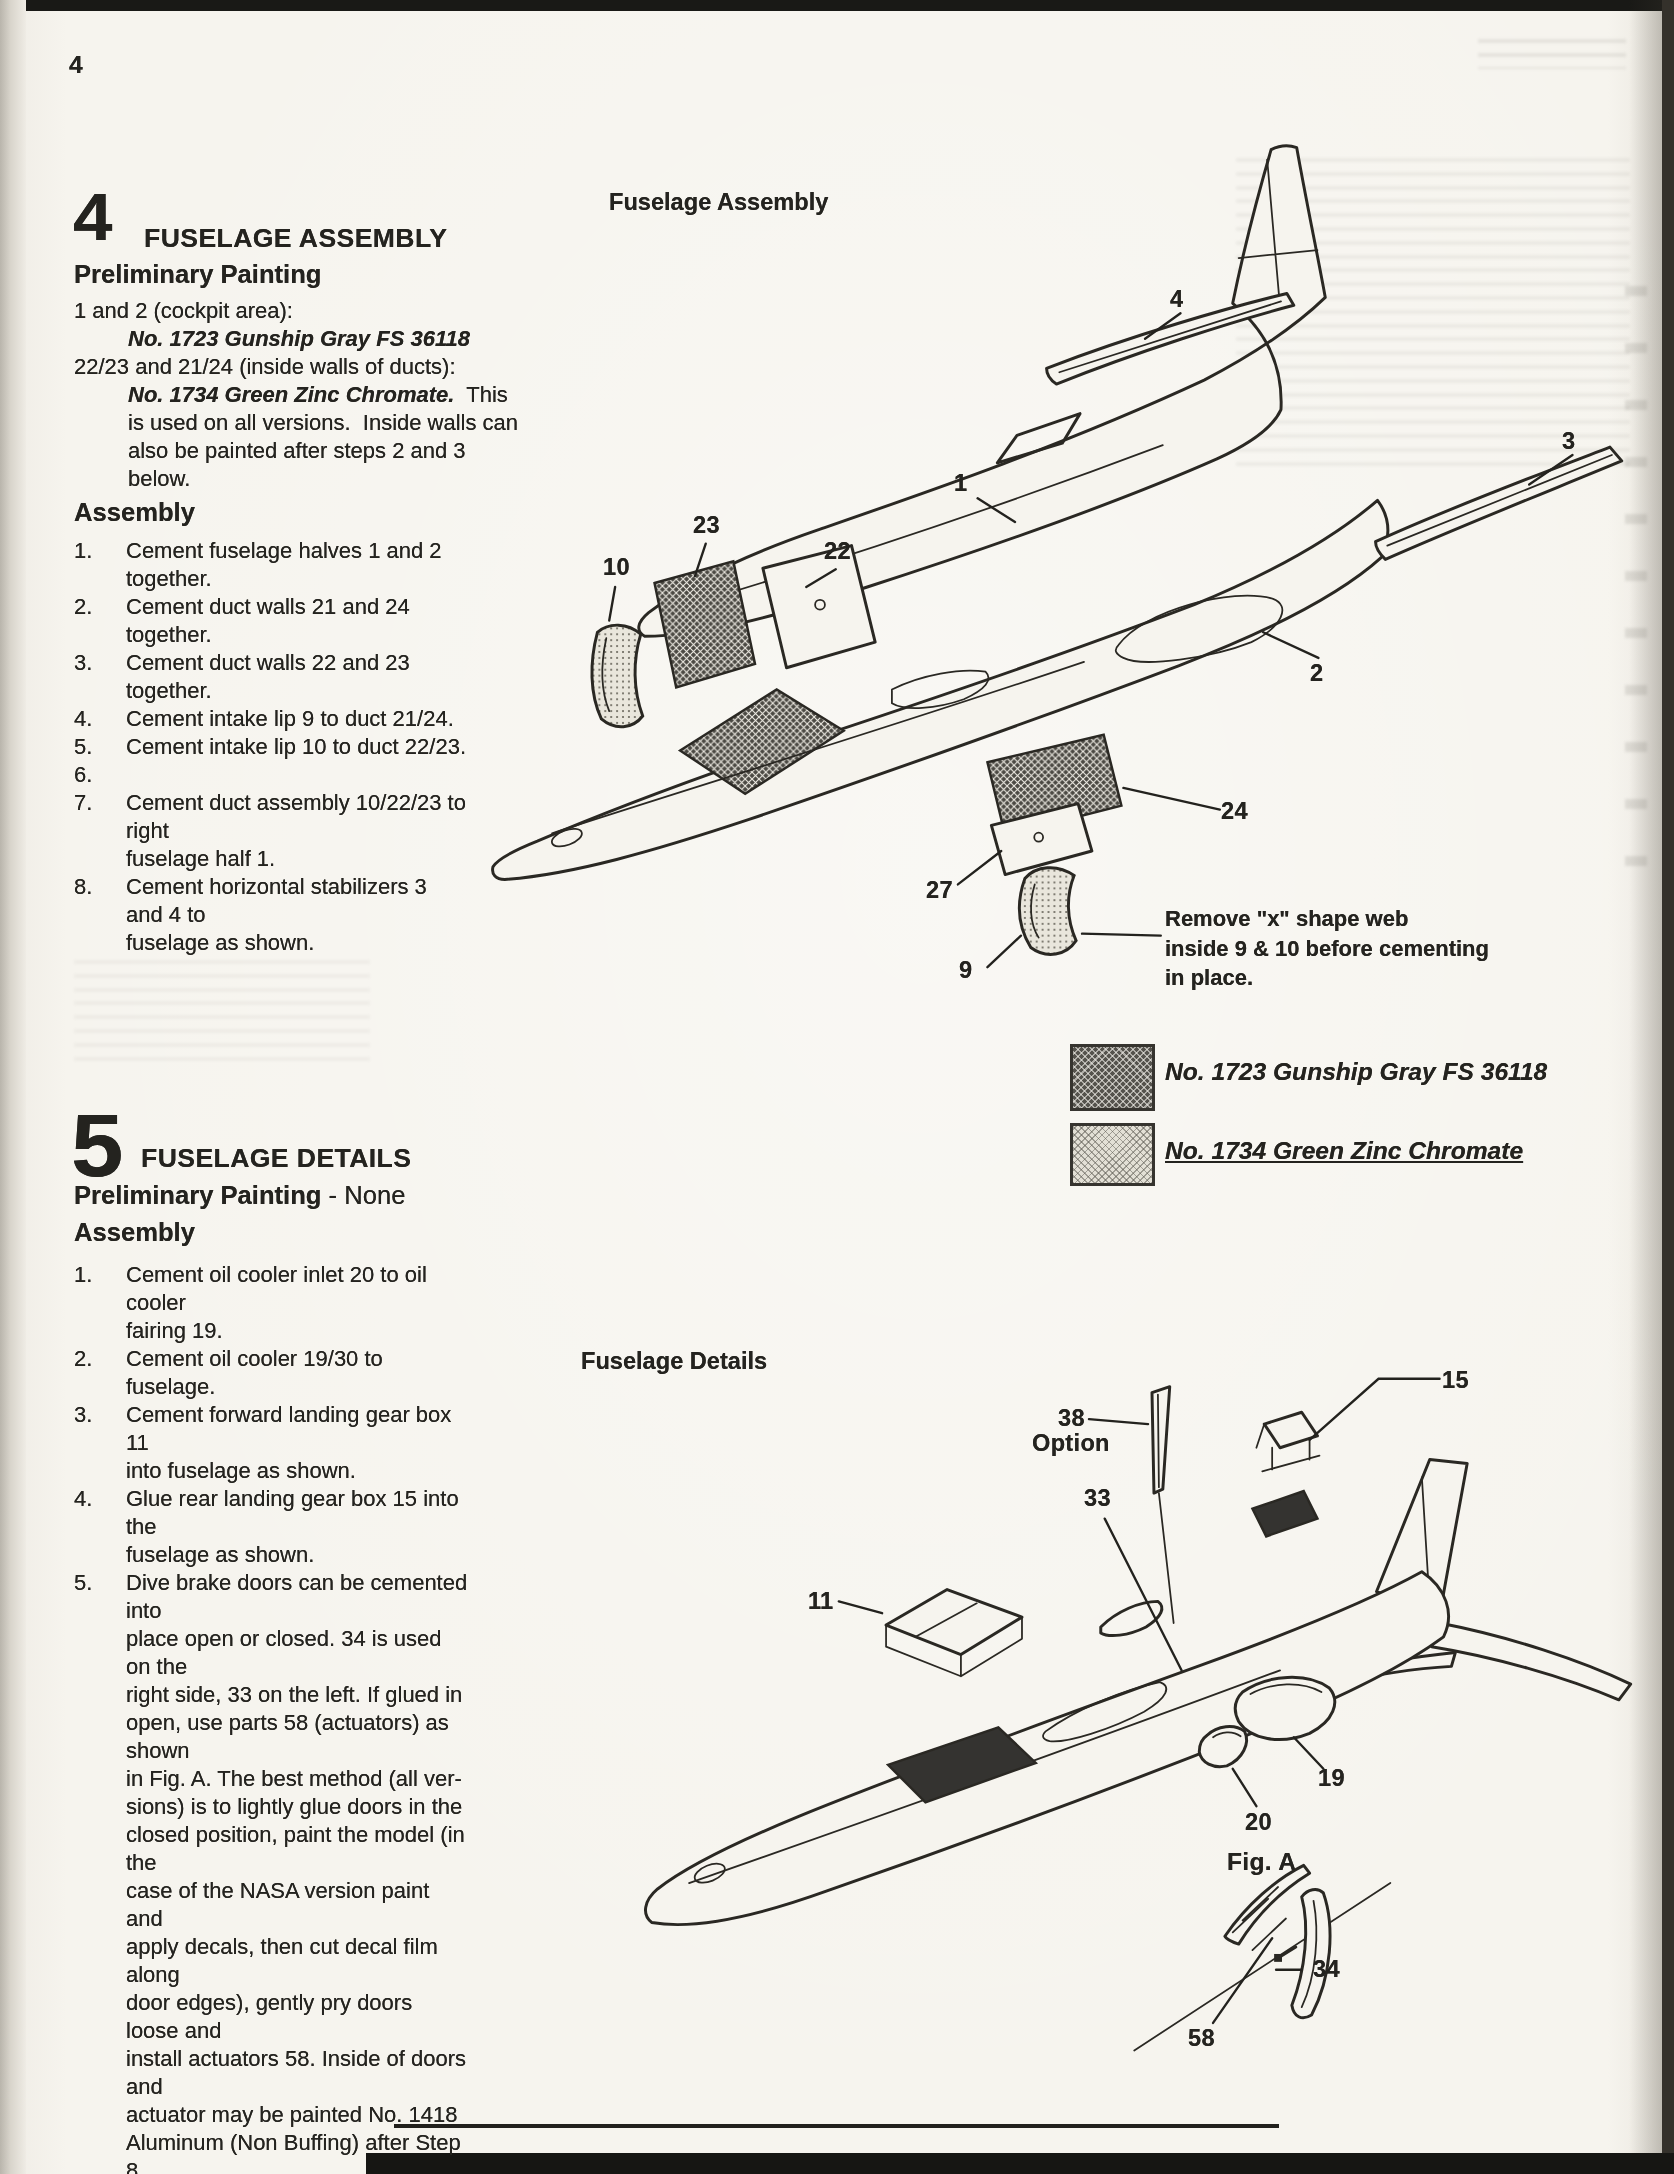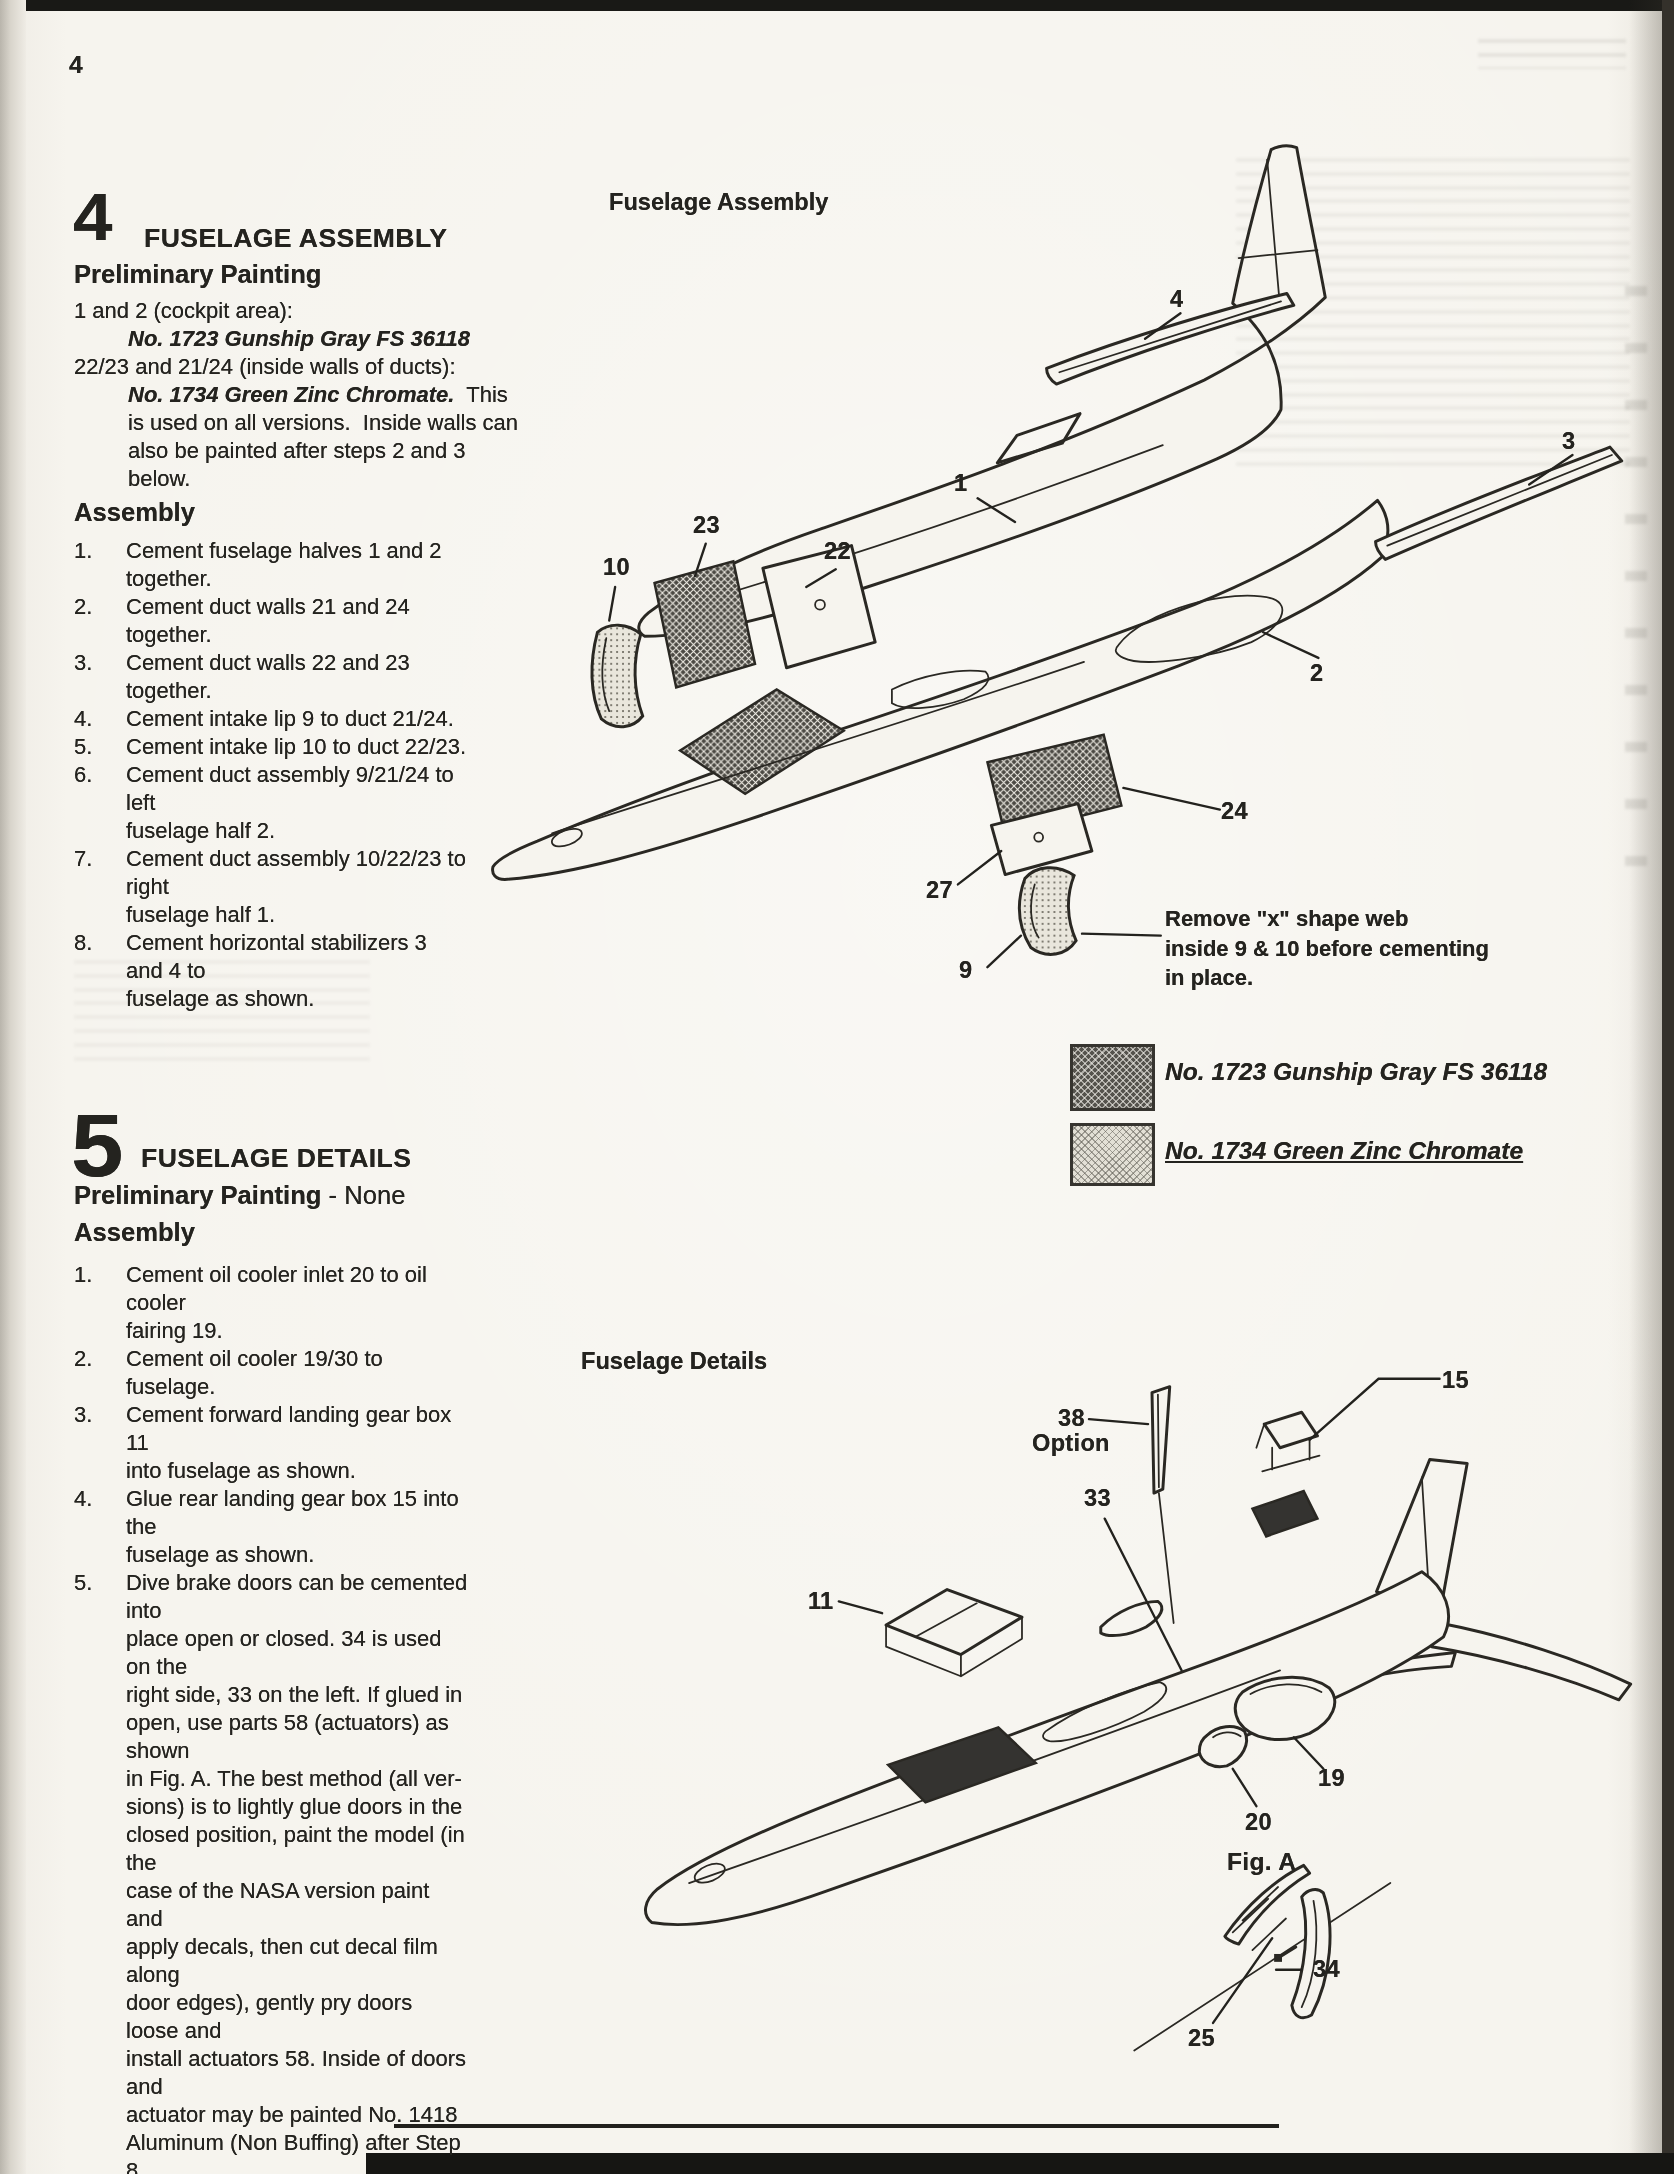--- a/index.html
+++ b/index.html
@@ -137,22 +137,20 @@
     <div class="item">
         <div class="num">4.</div>
         <div class="txt">Cement intake lip 9 to duct 21/24.</div>
       </div>
     <div class="item">
         <div class="num">5.</div>
         <div class="txt">Cement intake lip 10 to duct 22/23.</div>
       </div>
     <div class="item">
         <div class="num">6.</div>
-        <div class="txt">Cement duct assembly 9/21/24 to left
-fuselage half 2.</div>
       </div>
     <div class="item">
         <div class="num">7.</div>
         <div class="txt">Cement duct assembly 10/22/23 to right
 fuselage half 1.</div>
       </div>
     <div class="item">
         <div class="num">8.</div>
         <div class="txt">Cement horizontal stabilizers 3 and 4 to
 fuselage as shown.</div>
@@ -370,16 +368,16 @@
 
   <div class="plabel scan" style="left:1442px;top:1367px;">15</div>
   <div class="plabel scan" style="left:1058px;top:1405px;">38</div>
   <div class="plabel scan" style="left:1032px;top:1430px;">Option</div>
   <div class="plabel scan" style="left:1084px;top:1485px;">33</div>
   <div class="plabel scan" style="left:808px;top:1588px;">11</div>
   <div class="plabel scan" style="left:1318px;top:1765px;">19</div>
   <div class="plabel scan" style="left:1245px;top:1809px;text-align:right;">20</div>
   <div class="plabel scan" id="fig-a-label">Fig. A</div>
   <div class="plabel scan" style="left:1306px;top:1956px;margin-left:7px;">34</div>
-  <div class="plabel scan" style="left:1188px;top:2025px;">25</div>
+  <div class="plabel scan" style="left:1188px;top:2025px;">58</div>
 
 </div>
 
 
 </body></html>

